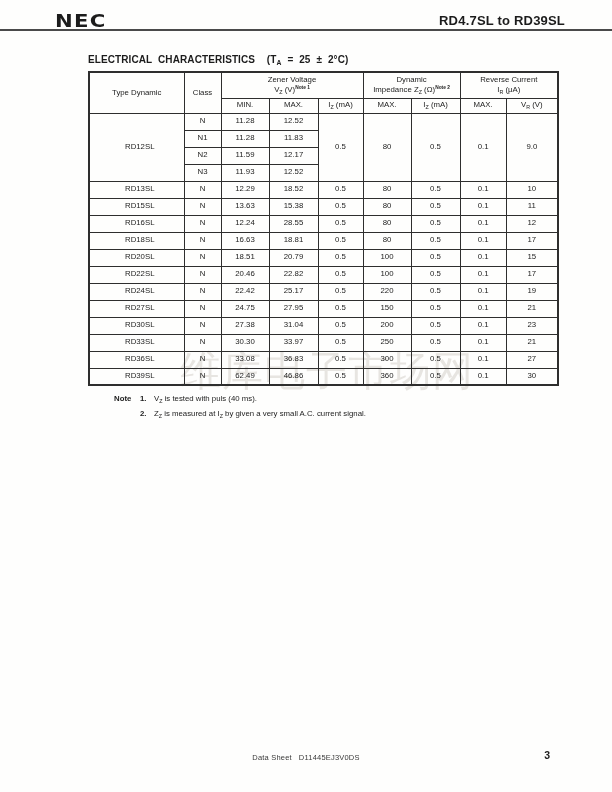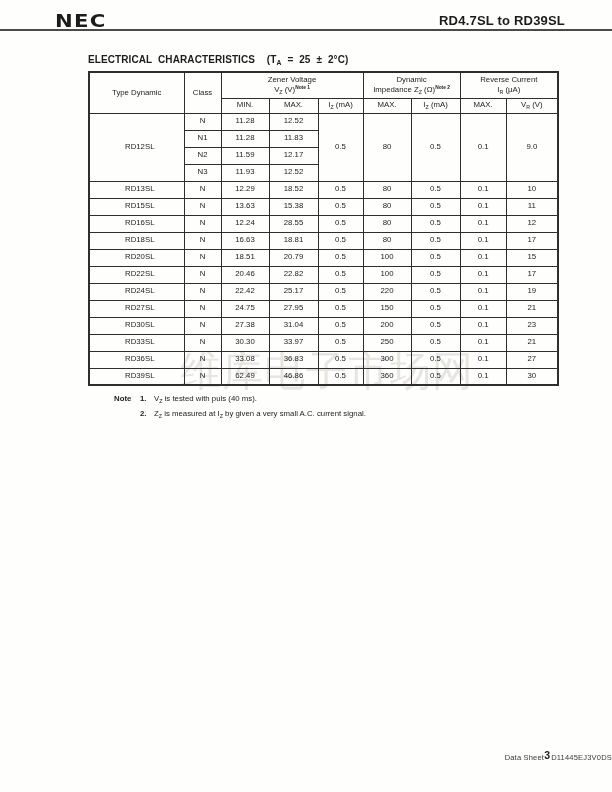--- a/index.html
+++ b/index.html
@@ -49,21 +49,21 @@
 
   
   .notes { position:absolute; left:90px; top:394px; z-index:1; font-size:7.8px; line-height:9px; }
   .note-line { display:flex; margin-bottom:5px;padding-left:24px; }
   .note-label { font-weight:bold; width:26px; flex:0 0 26px; }
   .note-num   { font-weight:bold; width:14px; flex:0 0 14px; }
 
   
   .footer-center {
     position:absolute; left:0; top:753px; width:612px; z-index:1;
-    text-align:right; font-size:7.5px; color:#3a3a3a; letter-spacing:0.2px;
+    text-align:center; font-size:7.5px; color:#3a3a3a; letter-spacing:0.2px;
   }
   .footer-center .gap { display:inline-block; width:7px; }
   .page-num { position:absolute; right:62px; top:749px; font-size:10.5px; font-weight:bold; }
 </style>
 </head>
 <body>
 
 <div class="page">
 
   <div class="watermark">维库电子市场网</div>

